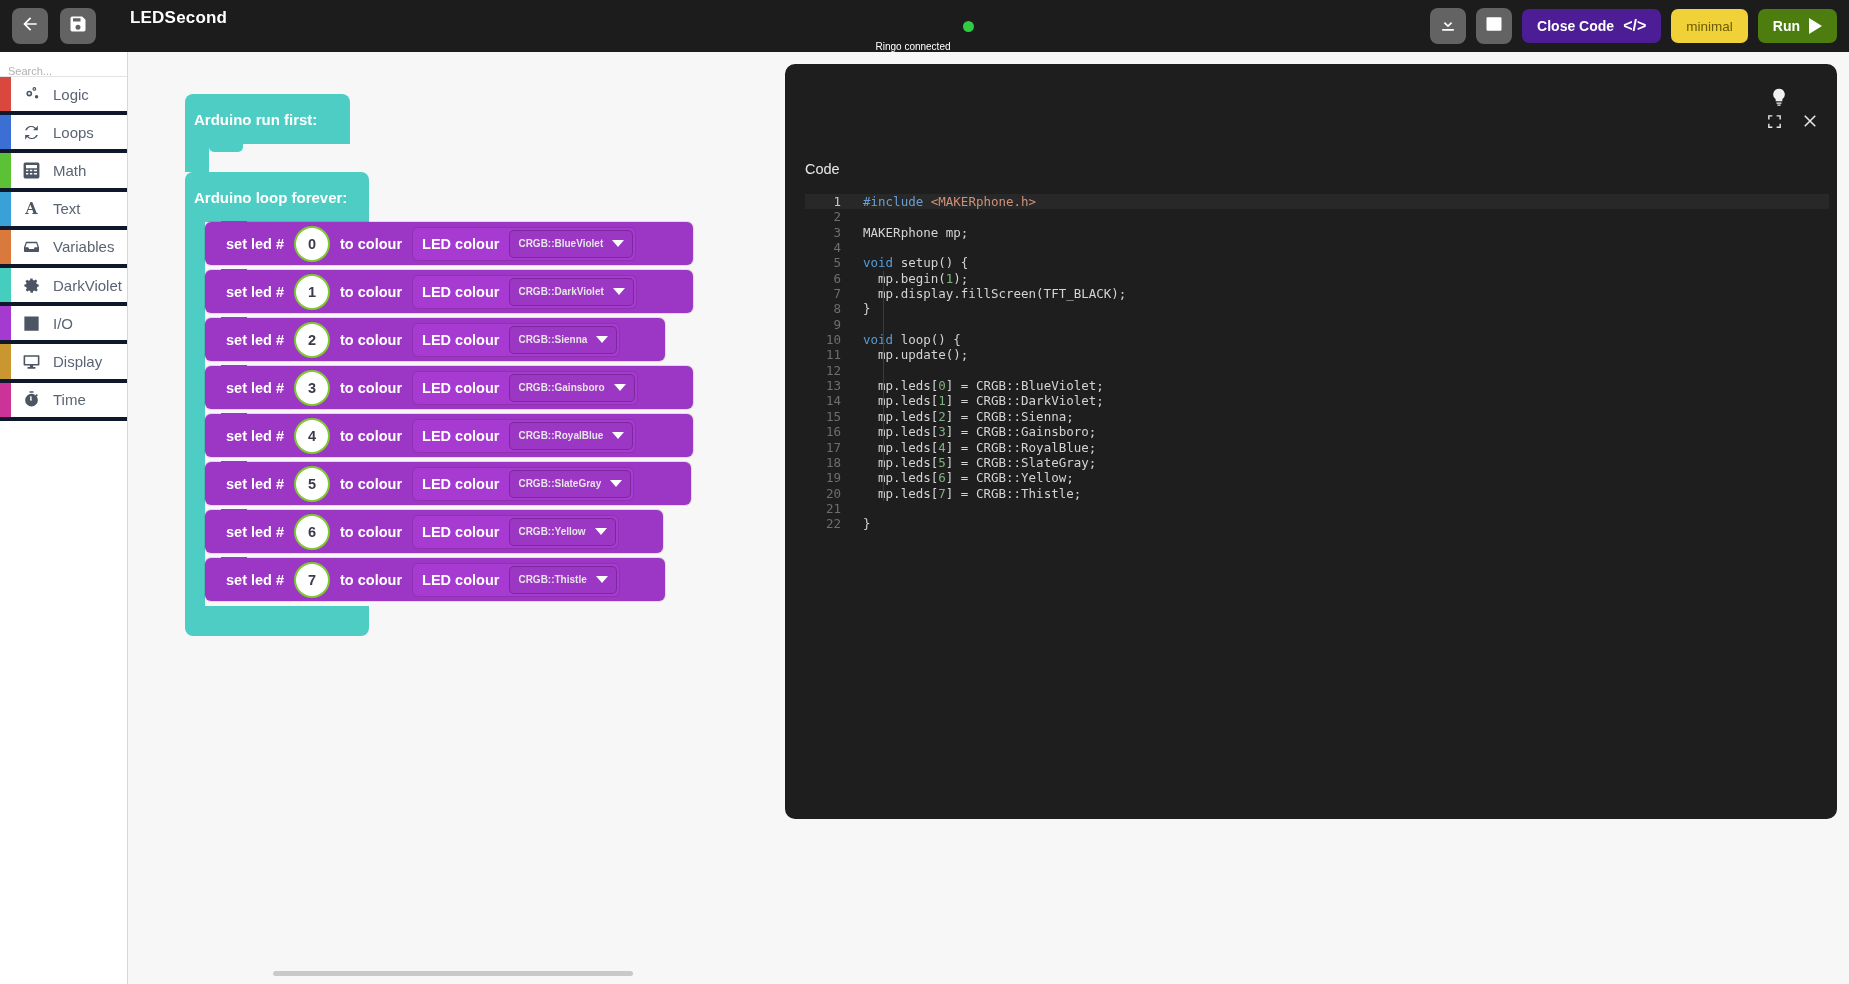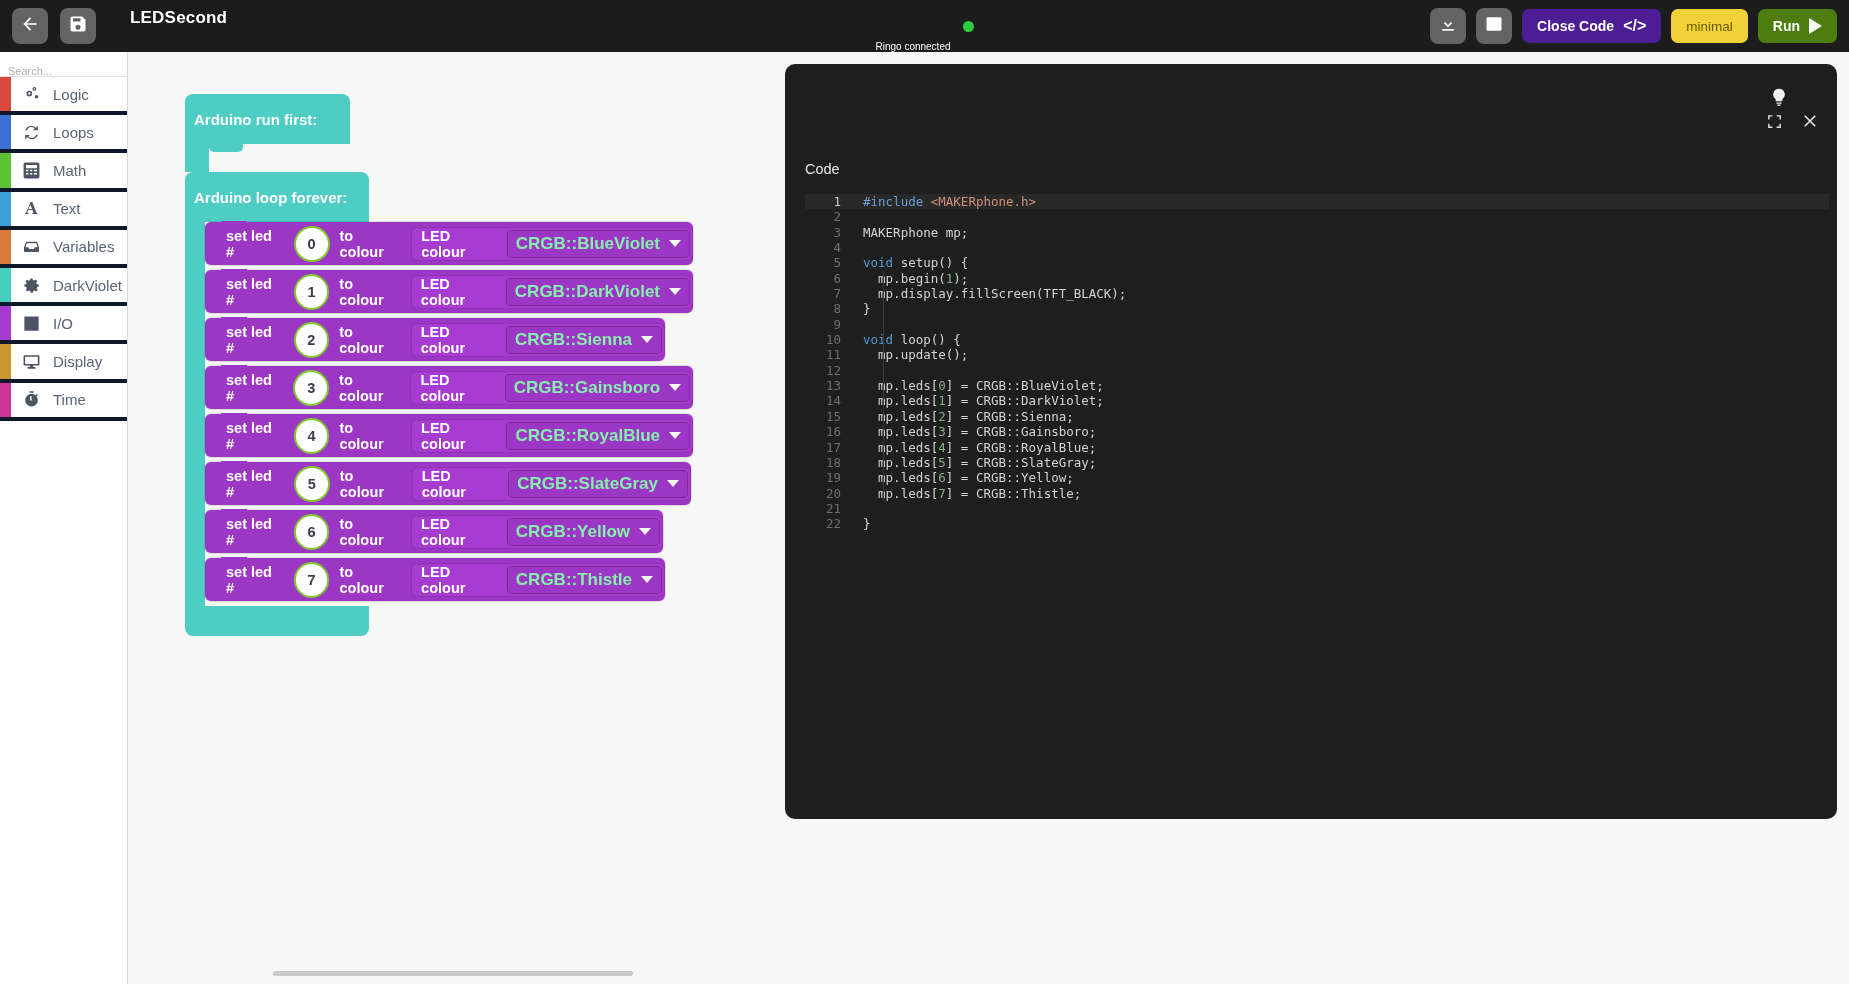--- a/index.html
+++ b/index.html
@@ -130,21 +130,21 @@
     height: 34px; background: #a73ad0; border-radius: 6px;
     display:flex; align-items:center; margin-left: 10px;
     box-shadow: inset 0 0 0 1px rgba(0,0,0,.14);
   }
   .inner-blk .ilbl { color:#fff; font-weight:bold; font-size:14.5px; padding: 0 10px; }
   .dropdown {
     height: 28px; background:#9c36c4; border-radius: 5px; margin-right: 3px;
     display:flex; align-items:center; gap: 9px; padding: 0 9px;
     box-shadow: inset 0 0 0 1px rgba(0,0,0,.22); cursor:pointer;
   }
-  .dropdown .dval { color:#86efac; font-weight:bold; font-size:17px; }
+  .dropdown .dval { color:#e5e5e5; font-weight:bold; font-size:10px; }
   .caret { width:0;height:0;border-left:6px solid transparent;border-right:6px solid transparent;border-top:7px solid #fff; }
 
   
   .vscroll {
     position: absolute; right: 943px; top: 200px; width: 5px; height: 430px;
     background: #c9c9c9; border-radius: 3px;
   }
   .hscroll {
     position: absolute; left: 145px; bottom: 8px; width: 360px; height: 5px;
     background: #c9c9c9; border-radius: 3px;

